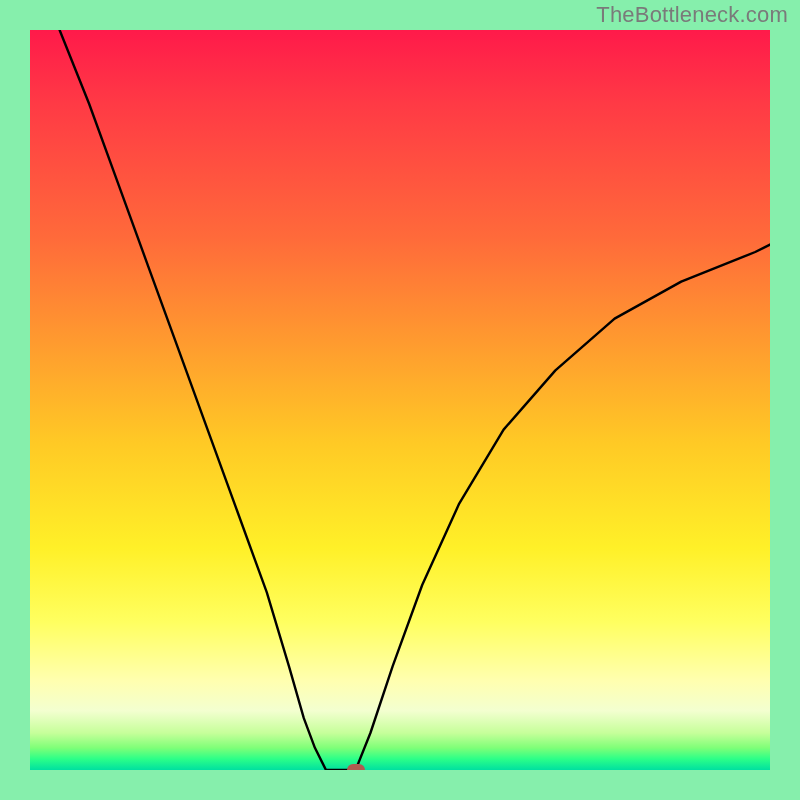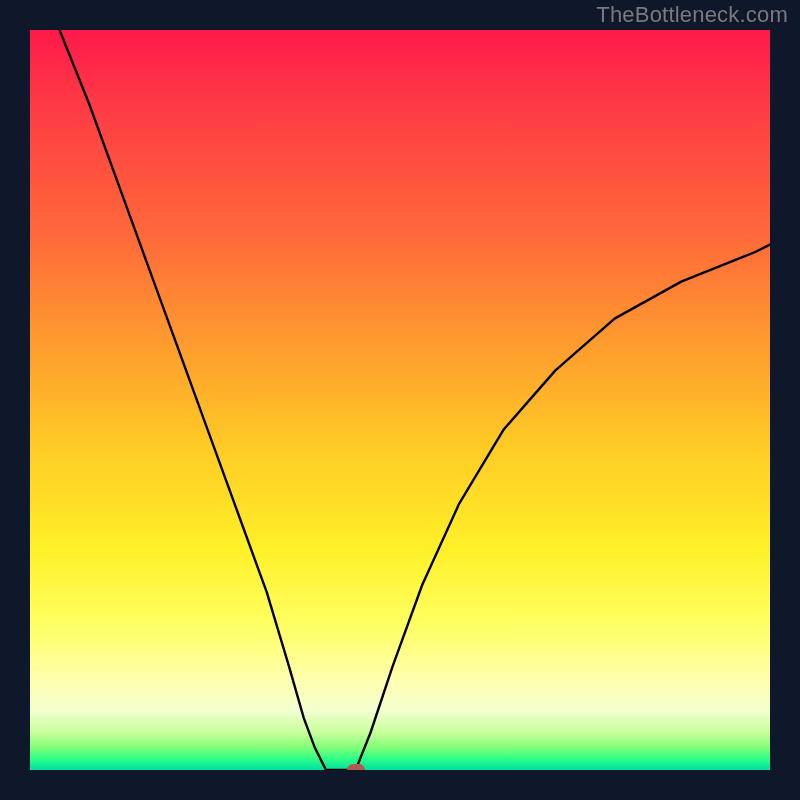--- a/index.html
+++ b/index.html
@@ -8,21 +8,21 @@
     width: 800px;
     height: 800px;
     background: #000;
     overflow: hidden;
     font-family: Arial, Helvetica, sans-serif;
   }
   .frame {
     position: relative;
     width: 800px;
     height: 800px;
-    background: #0f172a;
+    background: #86efac;
   }
   .watermark {
     position: absolute;
     top: 2px;
     right: 12px;
     color: #7a7a7a;
     font-size: 22px;
     font-weight: 500;
     letter-spacing: 0.2px;
     z-index: 10;

